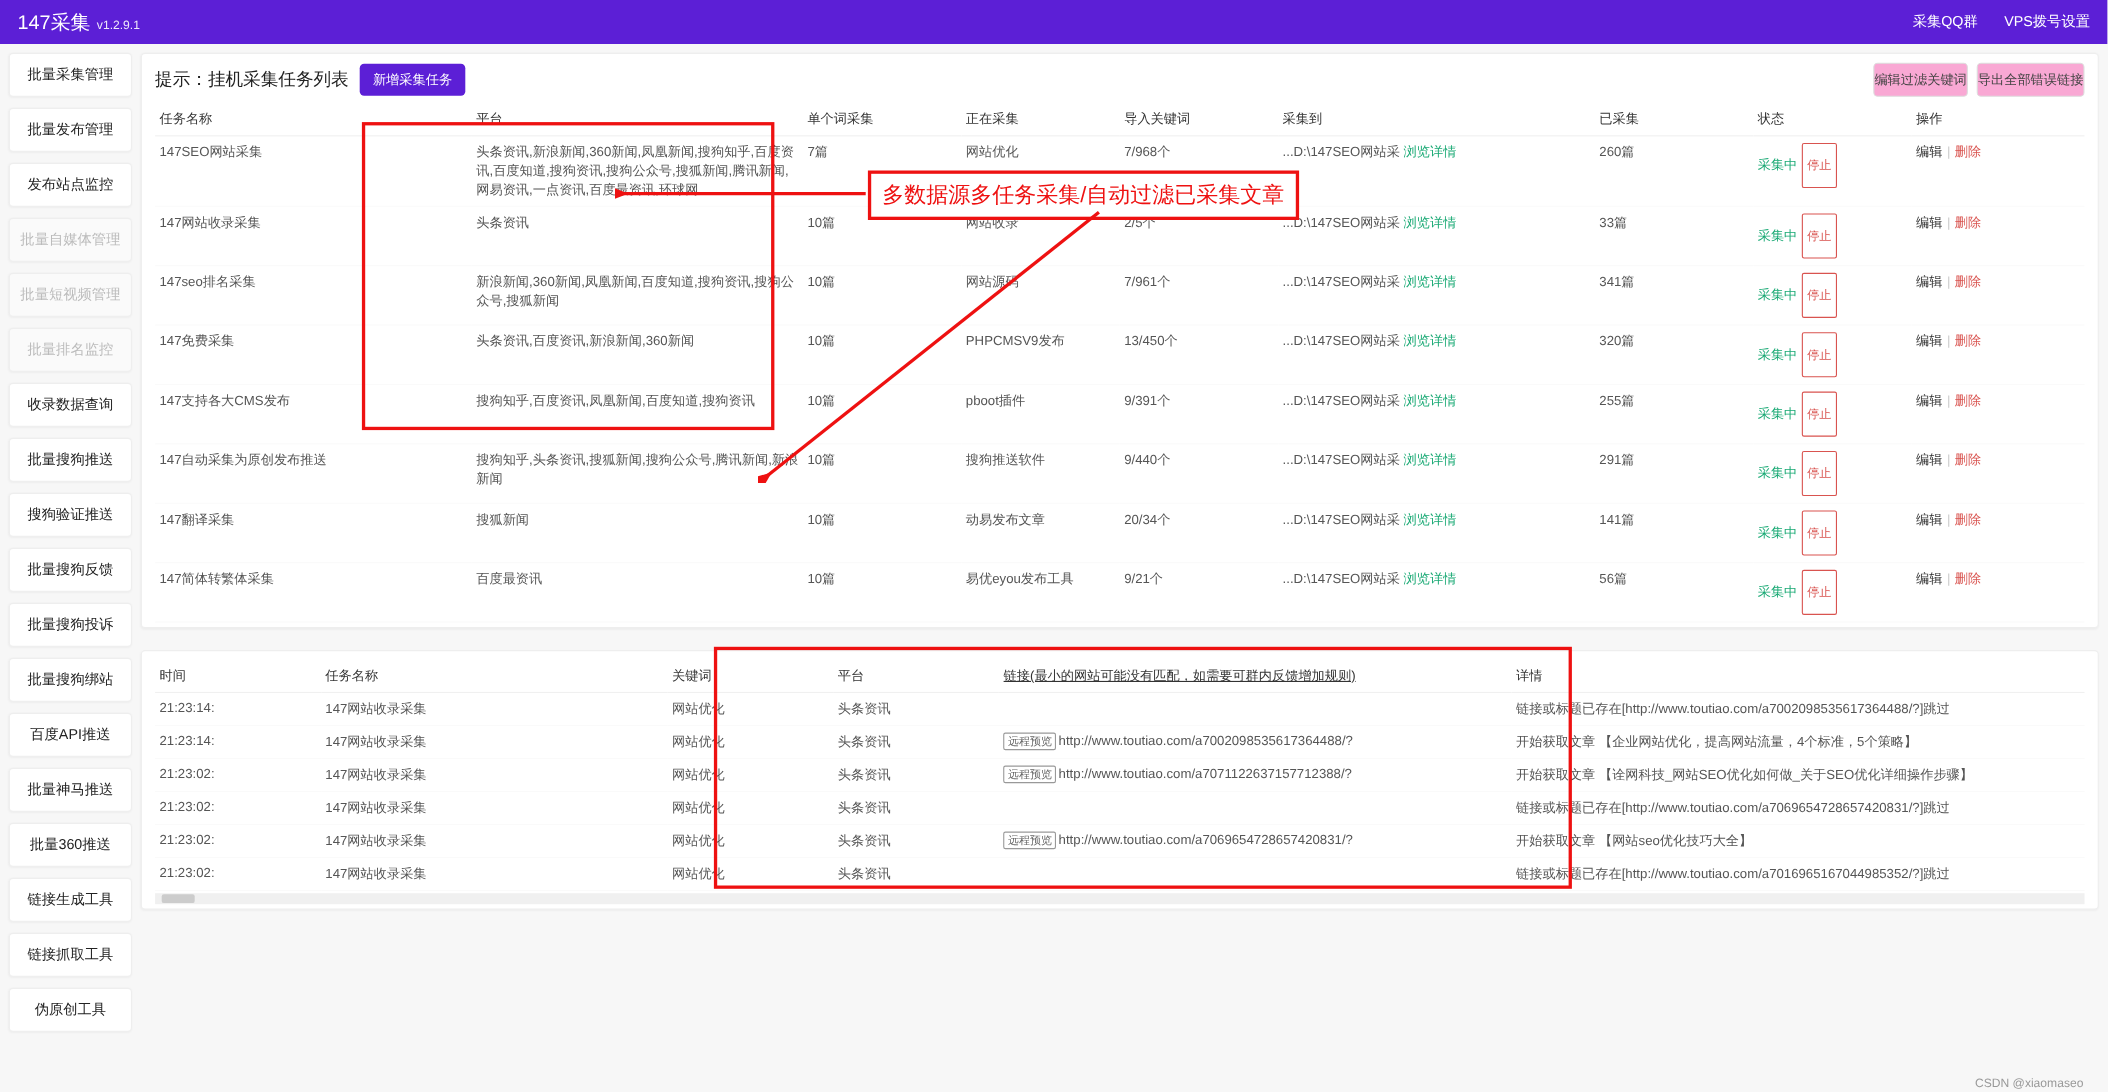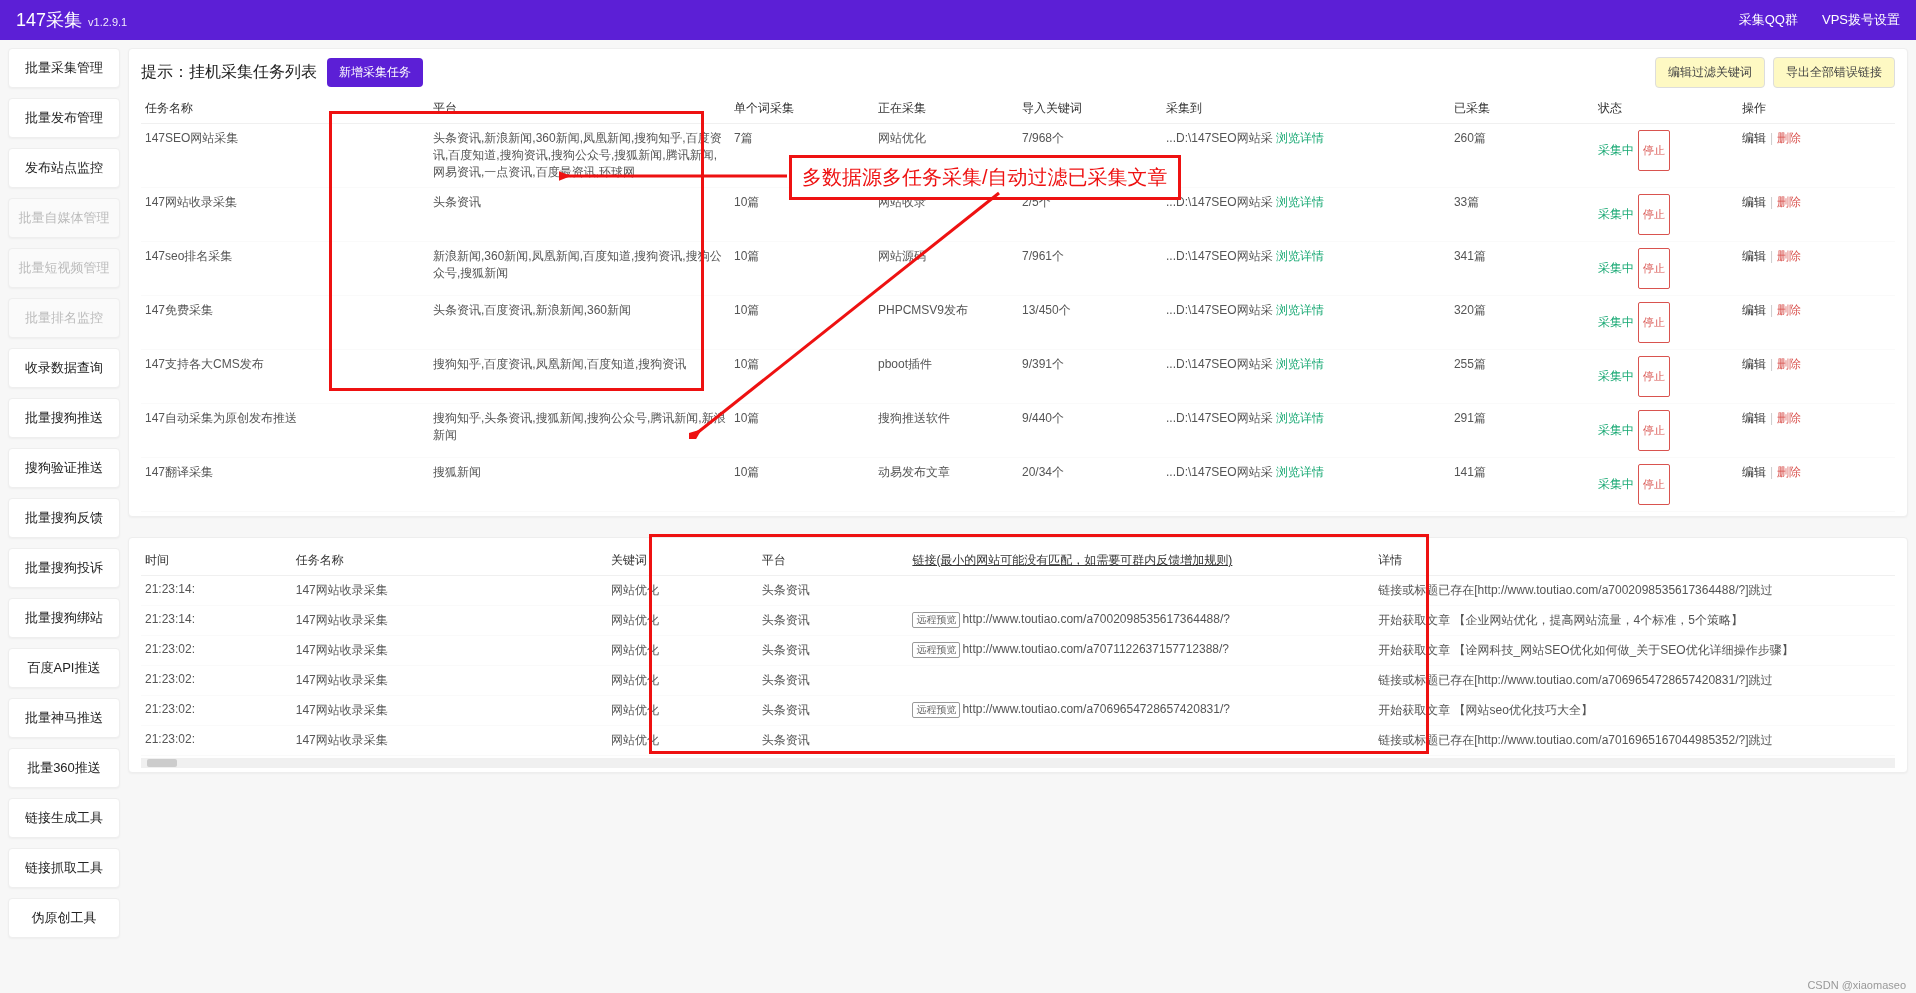--- a/index.html
+++ b/index.html
@@ -13,21 +13,21 @@
   .page { display: flex; padding: 8px; gap: 8px; }
   .sidebar { width: 112px; display: flex; flex-direction: column; gap: 10px; }
   .side-btn { background: #fff; border: 1px solid #eee; border-radius: 4px; padding: 10px 4px; text-align: center; font-size: 13px; color: #222; cursor: pointer; box-shadow: 0 1px 2px rgba(0,0,0,.04); }
   .side-btn.disabled { color: #bbb; background: #fafafa; cursor: default; }
   .main { flex: 1; display: flex; flex-direction: column; gap: 20px; position: relative; }
   .panel { background: #fff; border: 1px solid #eee; border-radius: 4px; padding: 8px 12px 4px; box-shadow: 0 1px 2px rgba(0,0,0,.04); }
   .panel-head { display: flex; align-items: center; justify-content: space-between; margin-bottom: 6px; }
   .panel-head-left { display: flex; align-items: center; gap: 10px; }
   .panel-title { font-size: 16px; color: #222; }
   .btn-primary { background: #5c1fd6; color: #fff; border: none; border-radius: 4px; padding: 6px 12px; font-size: 12px; cursor: pointer; }
-  .btn-plain { background: #fef9c3; border: 1px solid #ddd; border-radius: 4px; padding: 6px 12px; font-size: 12px; cursor: pointer; color: #444; }
+  .btn-plain { background: #f9a8d4; border: 1px solid #ddd; border-radius: 4px; padding: 6px 0; font-size: 12px; cursor: pointer; color: #444; }
   table { width: 100%; border-collapse: collapse; table-layout: fixed; }
   th { text-align: left; font-weight: 500; color: #333; padding: 6px 4px; font-size: 12px; border-bottom: 1px solid #f0f0f0; }
   td { padding: 6px 4px; font-size: 12px; color: #555; vertical-align: top; border-bottom: 1px solid #fafafa; word-wrap: break-word; }
   .col-name { width: 220px; }
   .col-plat { width: 230px; }
   .col-cnt { width: 110px; }
   .col-zc { width: 110px; }
   .col-key { width: 110px; }
   .col-to { width: 220px; }
   .col-done { width: 110px; }
@@ -45,21 +45,21 @@
   .anno-arrow { position: absolute; pointer-events: none; }
   
   .col-time { width: 110px; }
   .col-lname { width: 230px; }
   .col-lkey { width: 110px; }
   .col-lplat { width: 110px; }
   .col-llink { width: 340px; text-decoration: underline; }
   .col-ldet { width: 380px; }
   .badge { display: inline-block; border: 1px solid #999; color: #666; font-size: 10px; padding: 0 3px; border-radius: 2px; margin-right: 2px; }
   .log-green { color: #19a974; }
-  .watermark { position: fixed; right: 10px; bottom: 2px; font-size: 11px; color: #999; }
+  .watermark { position: fixed; right: 22px; bottom: 2px; font-size: 11px; color: #999; }
   .scrollbar { height: 10px; background: #f0f0f0; margin-top: 2px; position: relative; }
   .scrollbar-thumb { position: absolute; left: 6px; top: 1px; height: 8px; width: 30px; background: #ccc; border-radius: 2px; }
 </style>
 </head>
 <body>
 
 <div class="topbar">
   <div class="topbar-left">
     <span class="app-title">147采集</span>
     <span class="app-version">v1.2.9.1</span>
@@ -191,20 +191,31 @@
               <td>147翻译采集</td>
               <td>搜狐新闻</td>
               <td>10篇</td>
               <td>动易发布文章</td>
               <td>20/34个</td>
               <td>...D:\147SEO网站采 <span class="link-green">浏览详情</span></td>
               <td>141篇</td>
               <td><span class="tag-collecting">采集中</span><span class="tag-stop">停止</span></td>
               <td><span class="op-link">编辑</span><span class="sep">|</span><span class="op-del">删除</span></td>
             </tr>
+            <tr>
+              <td>147简体转繁体采集</td>
+              <td>百度最资讯</td>
+              <td>10篇</td>
+              <td>易优eyou发布工具</td>
+              <td>9/21个</td>
+              <td>...D:\147SEO网站采 <span class="link-green">浏览详情</span></td>
+              <td>56篇</td>
+              <td><span class="tag-collecting">采集中</span><span class="tag-stop">停止</span></td>
+              <td><span class="op-link">编辑</span><span class="sep">|</span><span class="op-del">删除</span></td>
+            </tr>
           </tbody>
       </table>
 
       <div class="anno-box" style="left:200px; top:62px; width:375px; height:280px;"></div>
       <div class="anno-label" style="left:660px; top:106px;"><span>多数据源多任务采集/自动过滤已采集文章</span></div>
       <svg class="anno-arrow" style="left:430px; top:112px; width:230px; height:30px;">
         <defs>
             <marker id="ah1" markerWidth="10" markerHeight="8" refX="2" refY="4" orient="auto">
               <polygon points="10 0, 0 4, 10 8" fill="#e11"></polygon>
             </marker>

